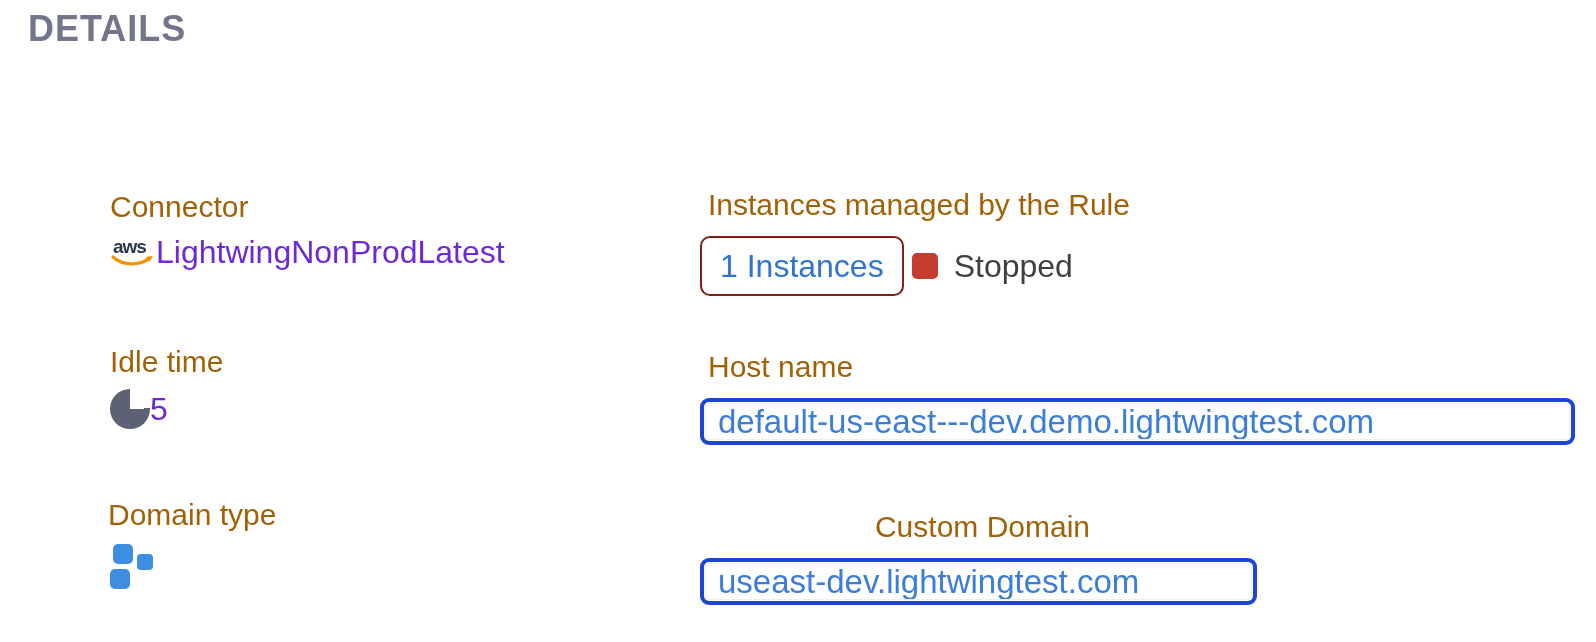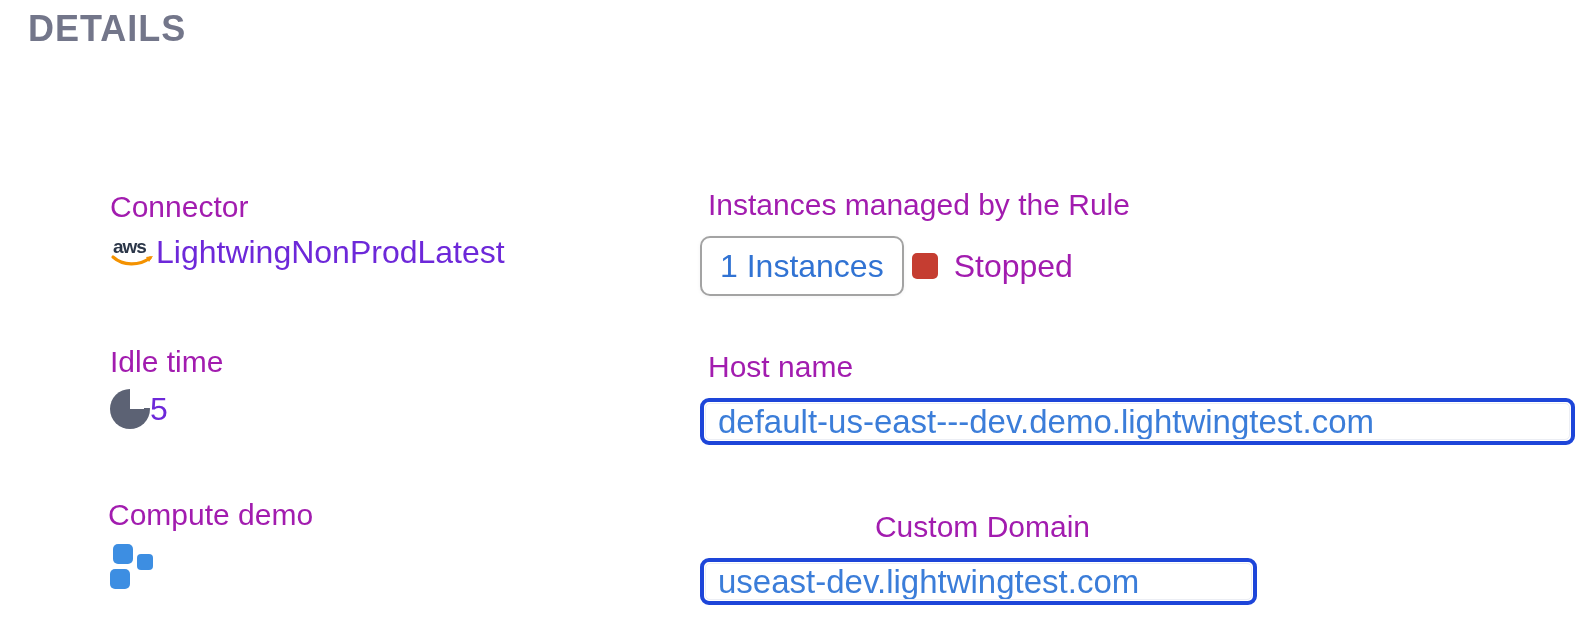--- a/index.html
+++ b/index.html
@@ -15,21 +15,21 @@
     background: #ffffff;
   }
   .section-title {
     position: absolute; left: 28px; top: 8px;
     font-size: 36px; font-weight: 600; letter-spacing: 1px;
     color: #73768a;
   }
   .field { position: absolute; }
   .field-label {
     font-size: 30px; line-height: 38px;
-    color: #a21caf;
+    color: #a16207;
   }
   .left-col .field-label { margin-bottom: 8px; }
   .right-col-label { margin-left: 8px; margin-bottom: 12px; }
   .value-row {
     display: flex; align-items: center; 
     font-size: 32px; color: #6d28d9;
   }
   
   .aws-icon { width: 46px; height: 34px; display: inline-block; flex: 0 0 auto; }
   
@@ -40,35 +40,35 @@
   
   .compute-icon { position: relative; width: 48px; height: 48px; flex: 0 0 auto; }
   .compute-icon .sq { position: absolute; background: #3d8ee2; }
   .compute-icon .sq1 { left: 5px;  top: 2px;  width: 20px; height: 20px; border-radius: 5px; }
   .compute-icon .sq2 { left: 29px; top: 12px; width: 16px; height: 16px; border-radius: 4px; }
   .compute-icon .sq3 { left: 2px;  top: 27px; width: 20px; height: 20px; border-radius: 5px; }
   
   .instances-row { display: flex; align-items: center; }
   .instances-chip {
     background: #ffffff;
-    border: 2px solid #a3a3a3;
+    border: 2px solid #7f1d1d;
     border-radius: 10px;
     box-shadow: 0 1px 4px rgba(40,41,61,0.05);
     height: 60px;
     padding: 0 18px;
     display: flex; align-items: center;
     font-size: 32px; color: #3173d3;
     cursor: pointer;
   }
   .status-square {
     width: 26px; height: 26px; border-radius: 5px;
     background: #c53d31;
     margin-left: 8px; flex: 0 0 auto;
   }
-  .status-text { font-size: 32px; color: #a21caf; margin-left: 16px; }
+  .status-text { font-size: 32px; color: #404040; margin-left: 16px; }
   
   .domain-box {
     border: 4px solid #1d45d9;
     border-radius: 9px;
     background: #ffffff;
     height: 47px;
     display: flex; align-items: stretch;
   }
   .domain-inner {
     flex: 1;
@@ -114,21 +114,21 @@
 
   <div class="field left-col f-idle">
     <div class="field-label">Idle time</div>
     <div class="value-row">
       <span class="pie-icon"></span>
       <span>5</span>
     </div>
   </div>
 
   <div class="field left-col f-compute">
-    <div class="field-label">Compute demo</div>
+    <div class="field-label">Domain type</div>
     <div class="value-row">
       <span class="compute-icon">
         <span class="sq sq1"></span>
           <span class="sq sq2"></span>
           <span class="sq sq3"></span>
       </span>
     </div>
   </div>
 
   <div class="field f-instances">

